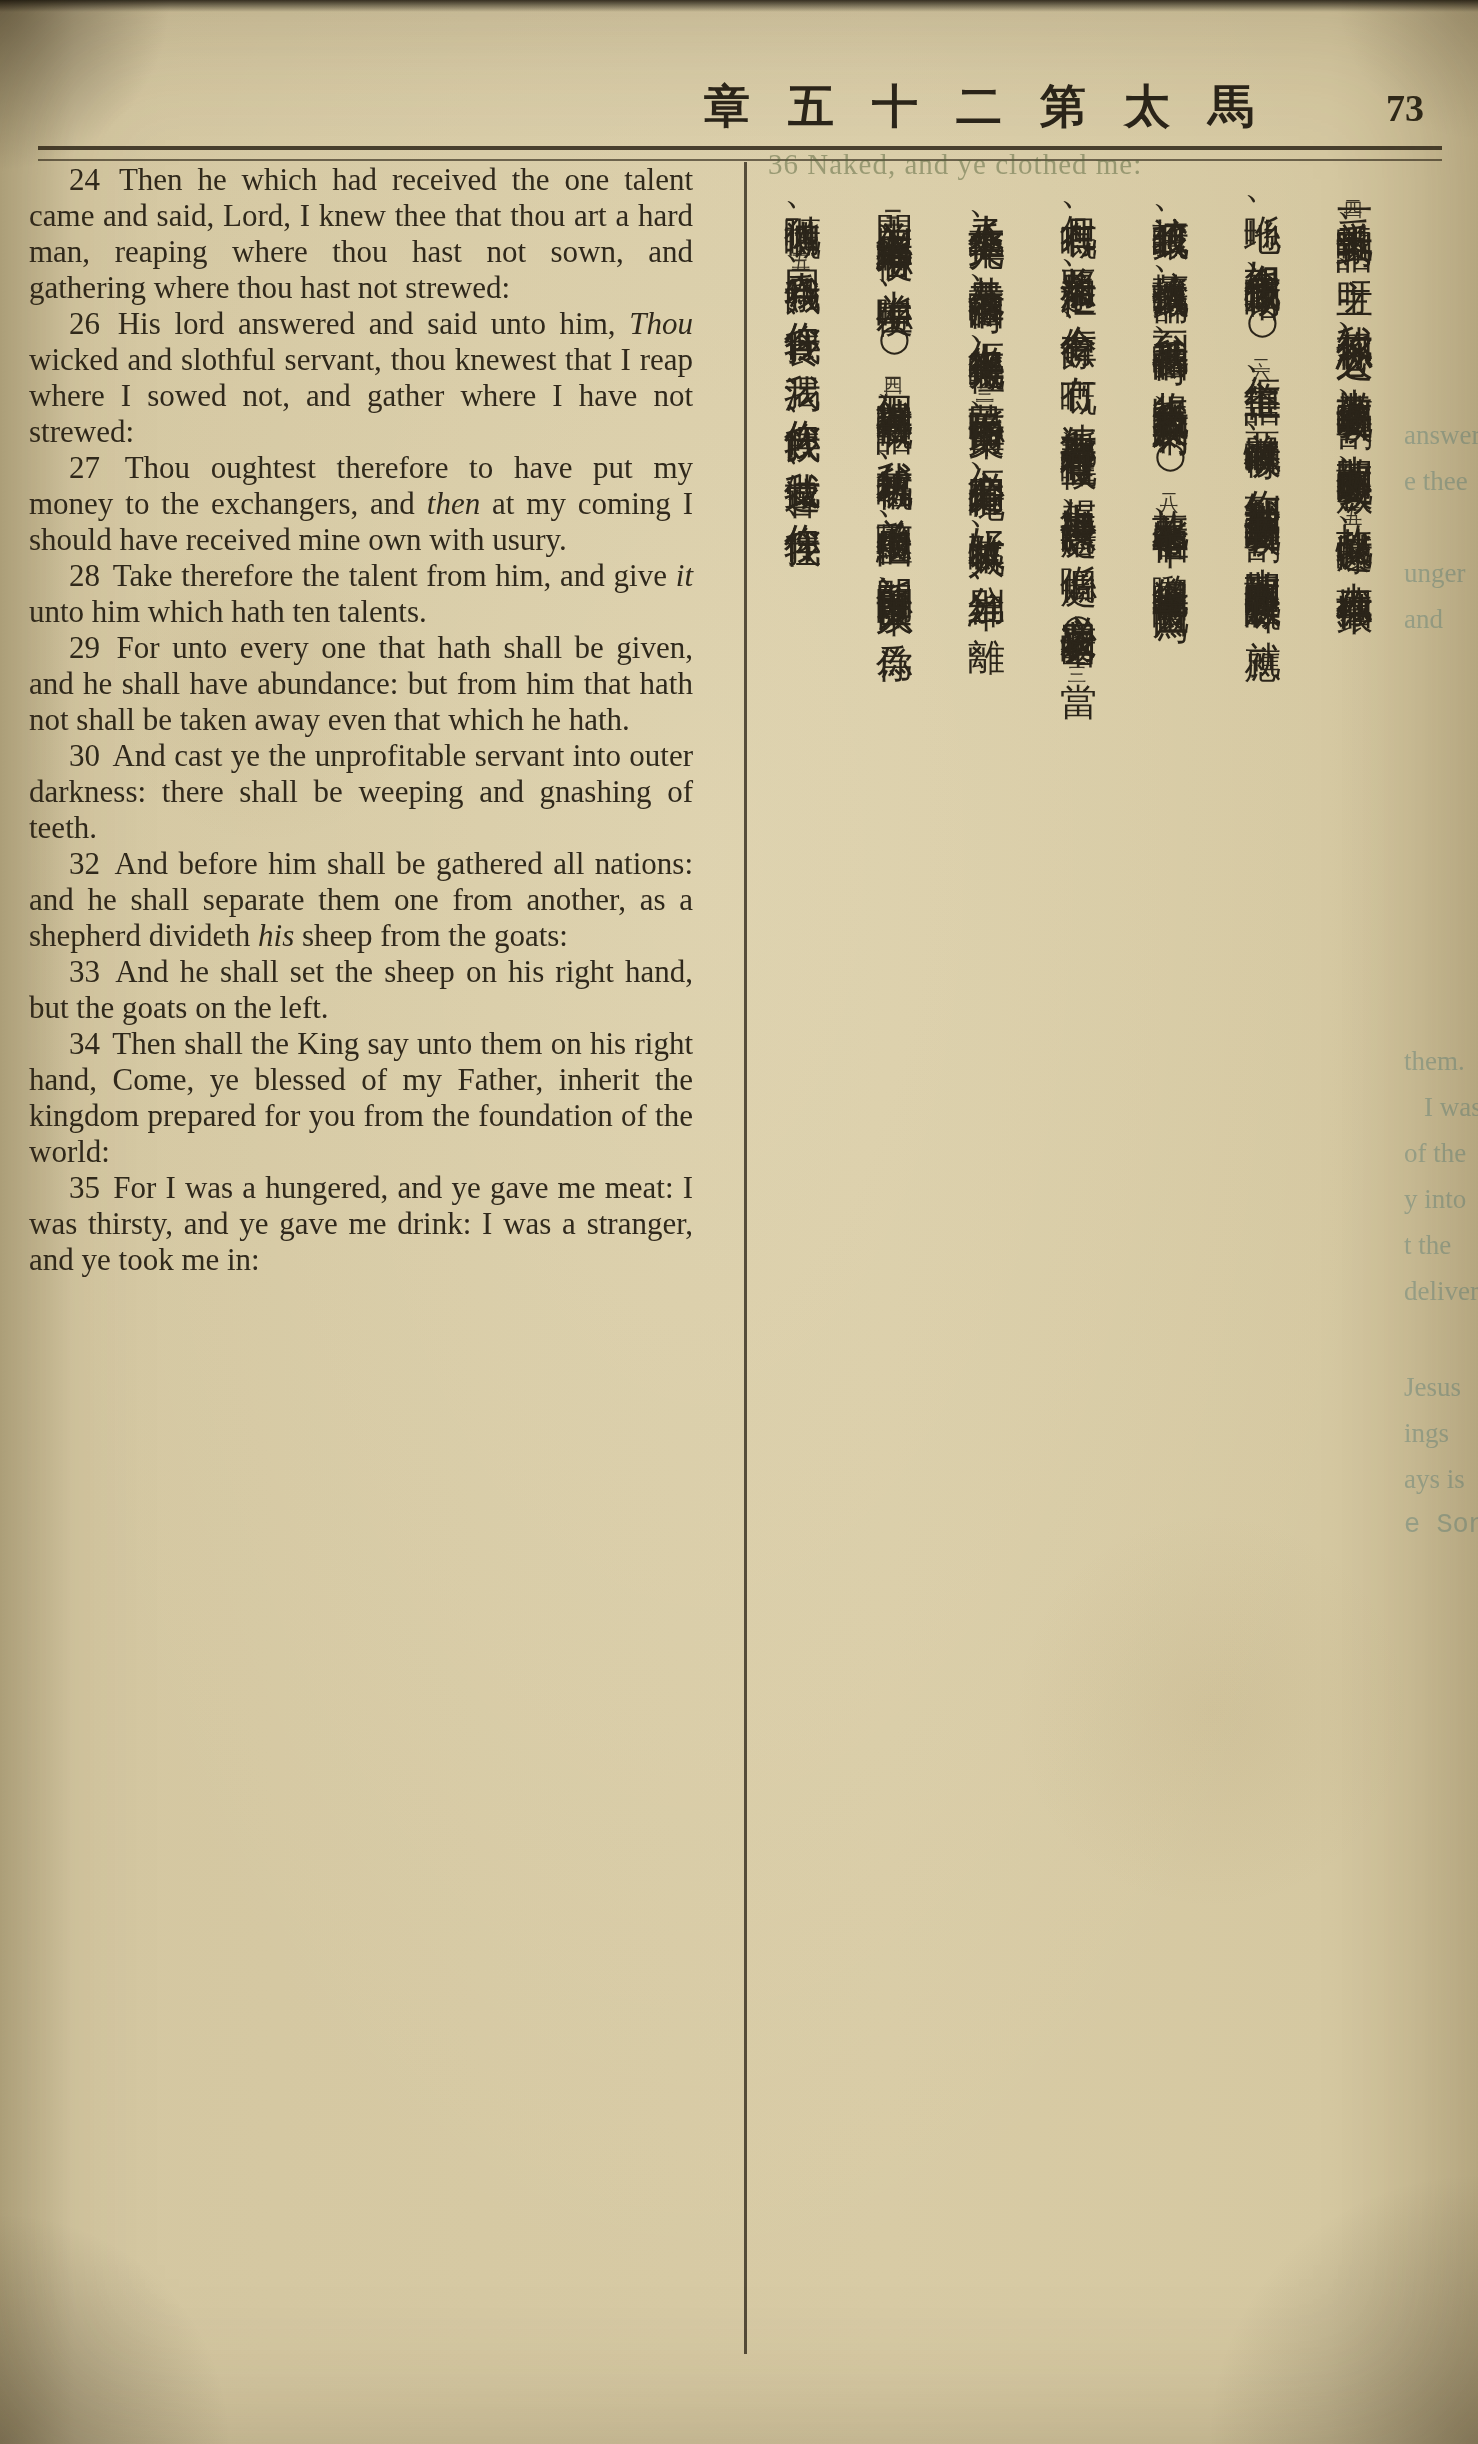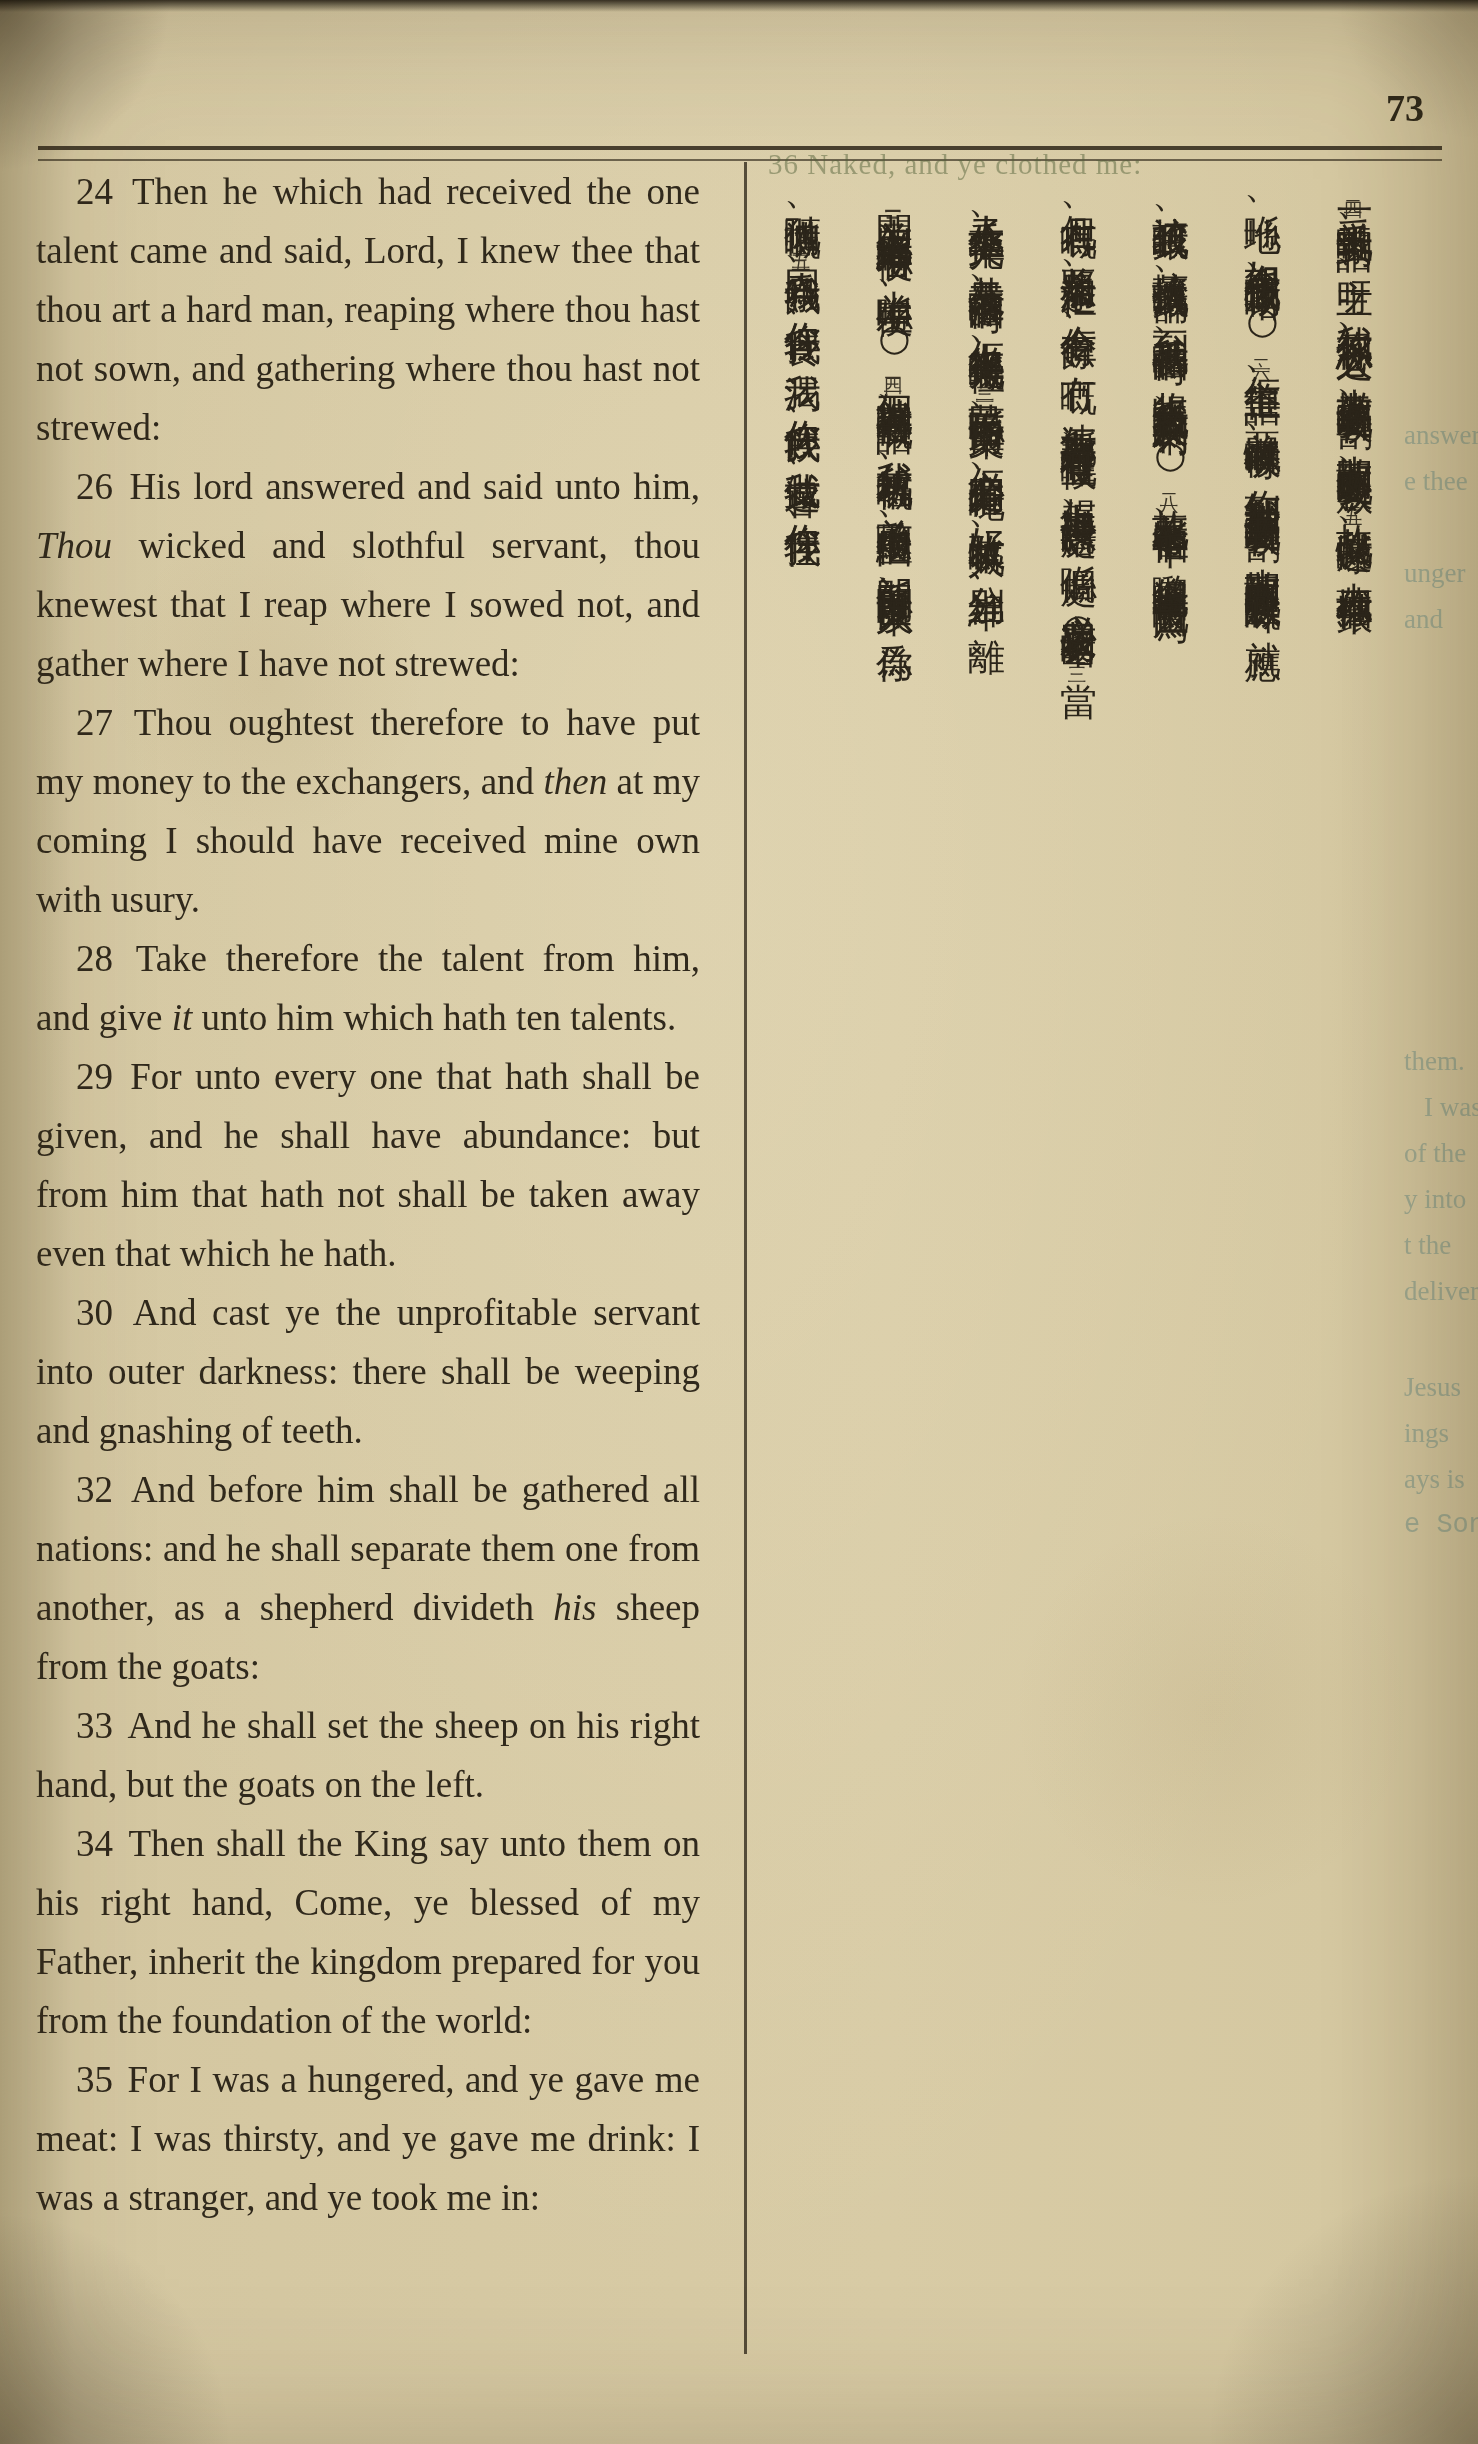--- a/index.html
+++ b/index.html
@@ -51,22 +51,22 @@
     border-top:4px solid rgba(48,40,26,0.85);
     border-bottom:2px solid rgba(48,40,26,0.65);
   }
 
   
   .col-divider{
     position:absolute;top:162px;left:744px;width:3px;height:2192px;
     background:rgba(48,40,26,0.78);
   }
   .english{
-    position:absolute;top:162px;left:36px;width:664px;
-    font-size:37px;line-height:59px;
+    position:absolute;top:162px;left:29px;width:664px;
+    font-size:31px;line-height:36px;
     text-align:justify;
   }
   .verse{margin:0;text-indent:40px;}
   .vnum{padding-right:4px;}
 
   .chinese{
     position:absolute;top:186px;right:78px;height:2136px;
     writing-mode:vertical-rl;
     font-size:37px;letter-spacing:3px;
     font-family:"DejaVu Sans","Liberation Sans",sans-serif;
@@ -88,20 +88,21 @@
     font-size:27px;white-space:nowrap;
     color:rgba(70,118,118,0.38);
   }
 </style>
 </head>
 <body>
 
 <div class="page">
   <div class="edge-top"></div>
 
+  <div class="ctitle">章五十二第太馬</div>
   <div class="pagenum">73</div>
   <div class="header-rule"></div>
 
   <div class="col-divider"></div>
 
   <div class="english">
       <p class="verse"><span class="vnum">24 </span>Then he which had received the one talent came and said, Lord, I knew thee that thou art a hard man, reaping where thou hast not sown, and gathering where thou hast not strewed:</p>
       <p class="verse"><span class="vnum">26 </span>His lord answered and said unto him, <i>Thou</i> wicked and slothful servant, thou knewest that I reap where I sowed not, and gather where I have not strewed:</p>
       <p class="verse"><span class="vnum">27 </span>Thou oughtest therefore to have put my money to the exchangers, and <i>then</i> at my coming I should have received mine own with usury.</p>
       <p class="verse"><span class="vnum">28 </span>Take therefore the talent from him, and give <i>it</i> unto him which hath ten talents.</p>

